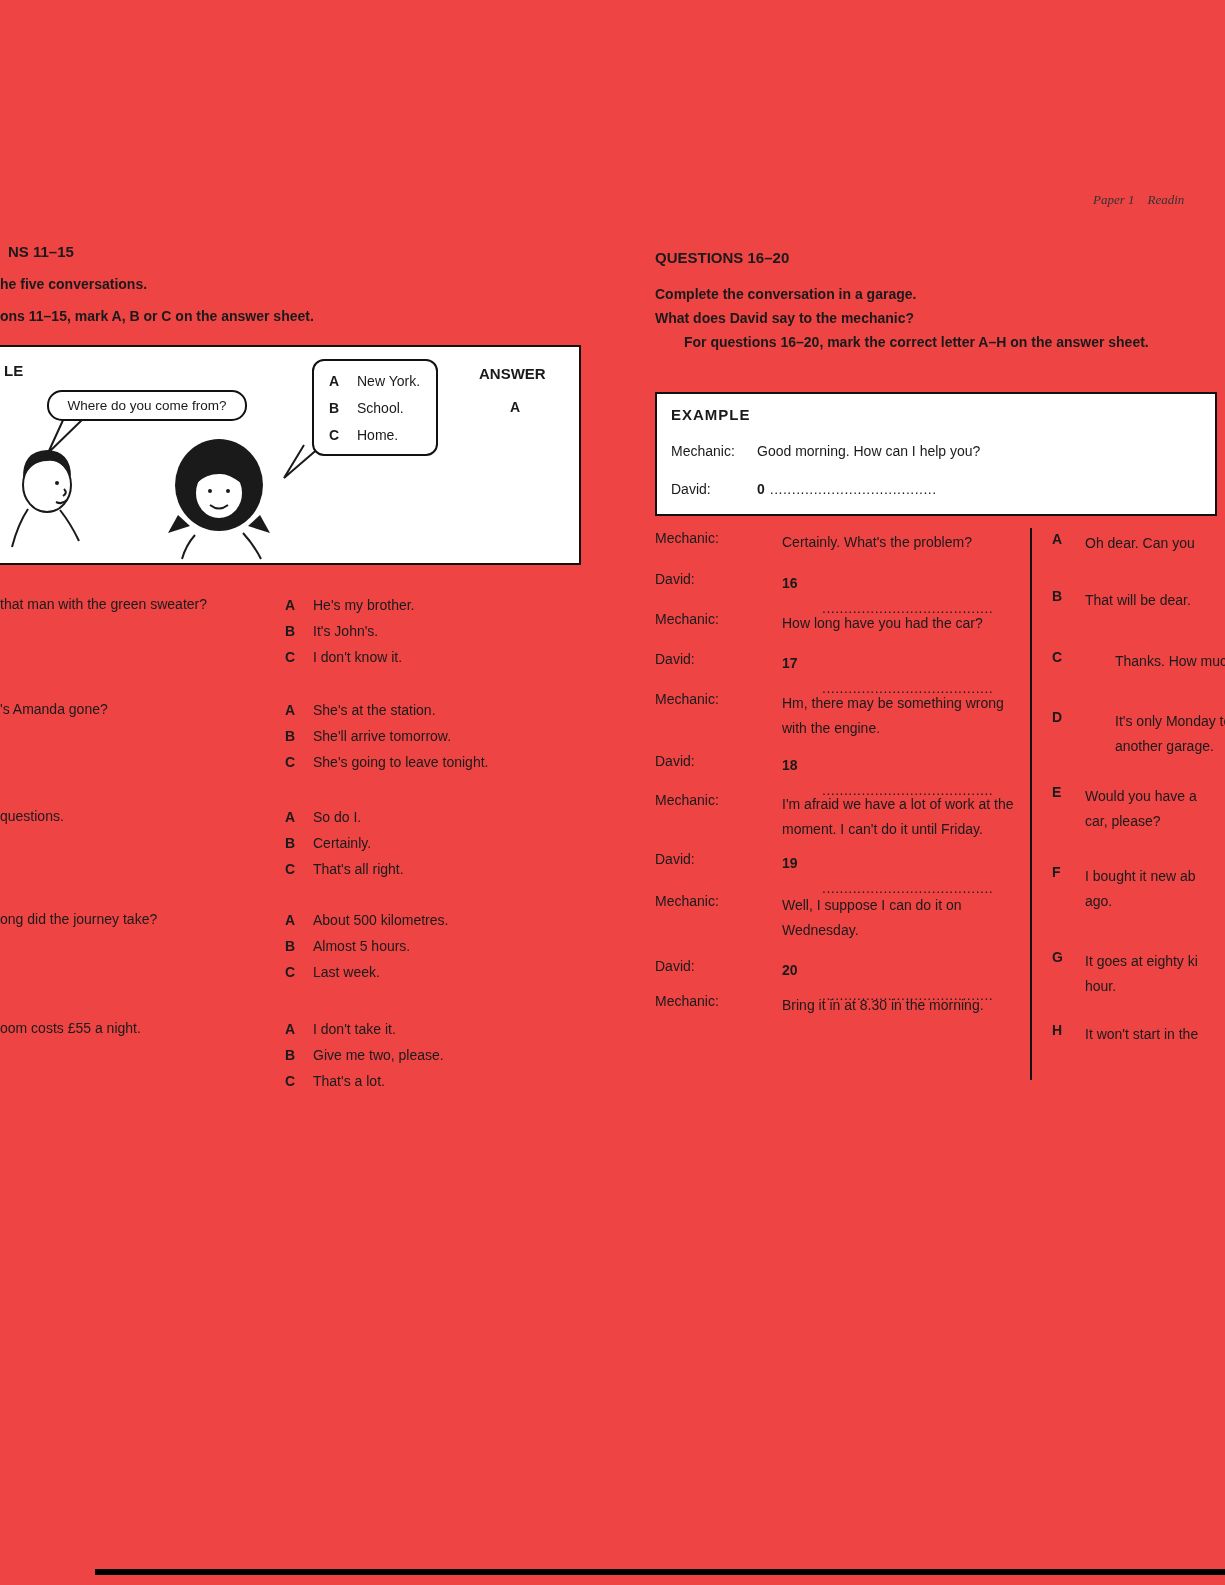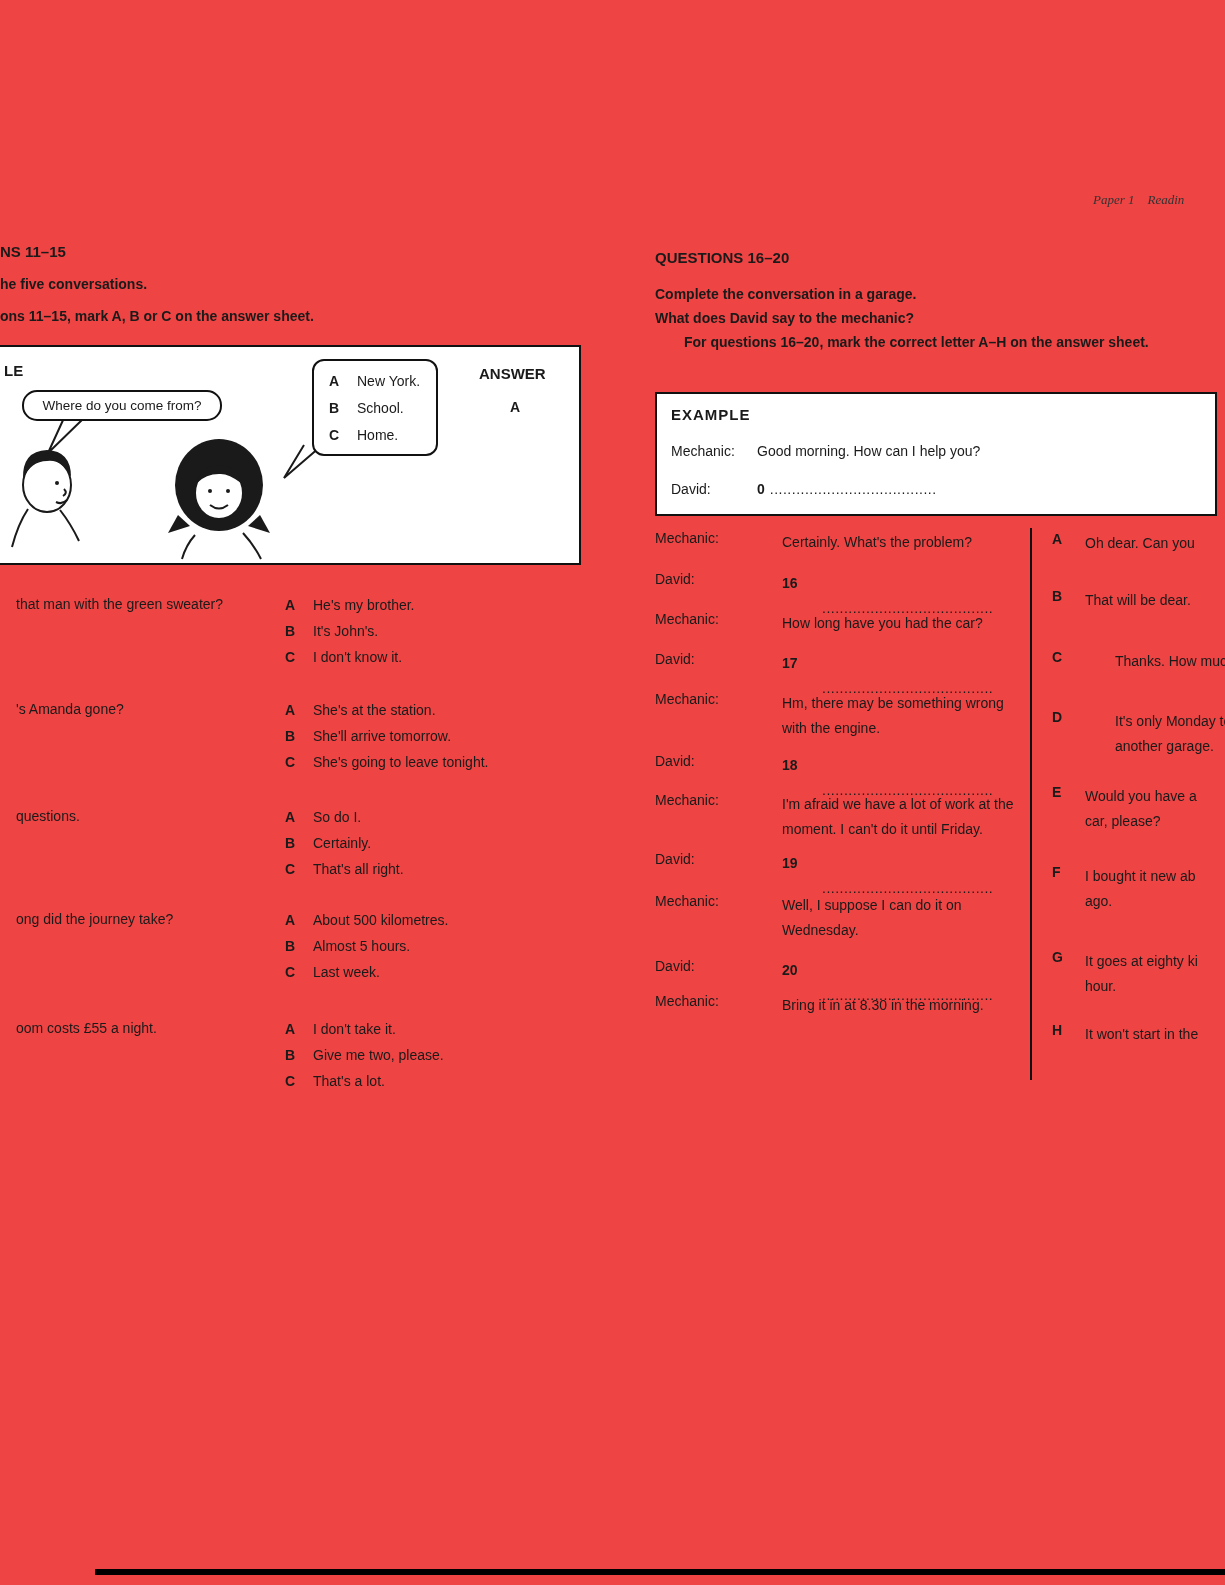--- a/index.html
+++ b/index.html
@@ -8,21 +8,21 @@
   .abs{position:absolute;}
   .b{font-weight:700;}
   .fs15{font-size:15px;}
   .hdr{font-family:"Liberation Serif",serif;font-style:italic;font-size:13px;color:#333;white-space:pre;}
   .box{border:2px solid #111;background:#fff;}
   .bubble{border:2px solid #111;border-radius:15px;text-align:center;line-height:27px;
           background:#fff;font-size:13.5px;white-space:nowrap;}
   .choicebox{border:2px solid #111;border-radius:12px;background:#fff;padding-top:7px;}
   .copt{display:flex;line-height:27px;}
   .copt .l{width:28px;margin-left:15px;font-weight:700;}
-  .q .stem{position:absolute;left:16px;top:0;line-height:25px;white-space:nowrap;}
+  .q .stem{position:absolute;left:0;top:0;line-height:25px;white-space:nowrap;}
   .q .opts{position:absolute;left:285px;top:0;}
   .opt{display:flex;line-height:26px;white-space:nowrap;}
   .opt .l{width:28px;font-weight:700;}
   .convrow{width:390px;}
   .convrow .speaker{position:absolute;left:0;top:0;}
   .convrow .speech{position:absolute;left:87px;top:0;white-space:nowrap;}
   .speech span{display:block;line-height:25px;margin-left:40px;}
   .dots{letter-spacing:0.5px;margin-left:5px;}
   .choice{width:190px;}
   .choice .l{position:absolute;left:0;top:0;font-weight:700;}
@@ -33,21 +33,21 @@
   .botrule{background:#000;}
   .exlabel{letter-spacing:1px;}
 </style>
 </head>
 <body>
 
 <div class="page">
 
   <div class="abs hdr" style="top:192px;left:1093px;">Paper 1    Readin</div>
 
-  <div class="abs b fs15" style="top:243px;left:0;">NS 11–15</div>
+  <div class="abs b fs15" style="top:243px;left:8px;">NS 11–15</div>
   <div class="abs b" style="top:276px;left:0;">he five conversations.</div>
   <div class="abs b" style="top:308px;left:0;">ons 11–15, mark A, B or C on the answer sheet.</div>
 
   <div class="abs box" style="top:345px;left:-4px;width:581px;height:216px;">
 
     <svg class="abs" style="top:0;left:0;" width="577" height="214" viewBox="0 0 577 214">
 
       <polygon points="66,71 50,106 86,71" fill="#ffffff" stroke="#1a1a1a" stroke-width="2"></polygon>
 
       <polyline points="306,98 286,131 322,100" fill="#ffffff" stroke="#1a1a1a" stroke-width="2"></polyline>
@@ -68,21 +68,21 @@
       <circle cx="212" cy="144" r="2" fill="#1a1a1a"></circle>
       <circle cx="230" cy="144" r="2" fill="#1a1a1a"></circle>
       <path d="M212,158 Q221,165 230,158" fill="none" stroke="#1a1a1a" stroke-width="2"></path>
       <circle cx="199" cy="162" r="1.8" fill="#1a1a1a"></circle>
       <path d="M197,188 Q188,198 184,212" fill="none" stroke="#1a1a1a" stroke-width="2"></path>
       <path d="M245,186 Q256,198 263,212" fill="none" stroke="#1a1a1a" stroke-width="2"></path>
     </svg>
 
     <span class="abs b fs15" style="top:15px;left:6px;">LE</span>
 
-    <div class="abs bubble" style="top:43px;left:24px;width:196px;height:27px;">
+    <div class="abs bubble" style="top:43px;left:49px;width:196px;height:27px;">
       <span>Where do you come from?</span>
     </div>
 
     <div class="abs choicebox" style="top:12px;left:314px;width:122px;height:86px;">
       <div class="copt">
         <span class="l">A</span>
         <span>New York.</span>
       </div>
       <div class="copt">
         <span class="l">B</span>

